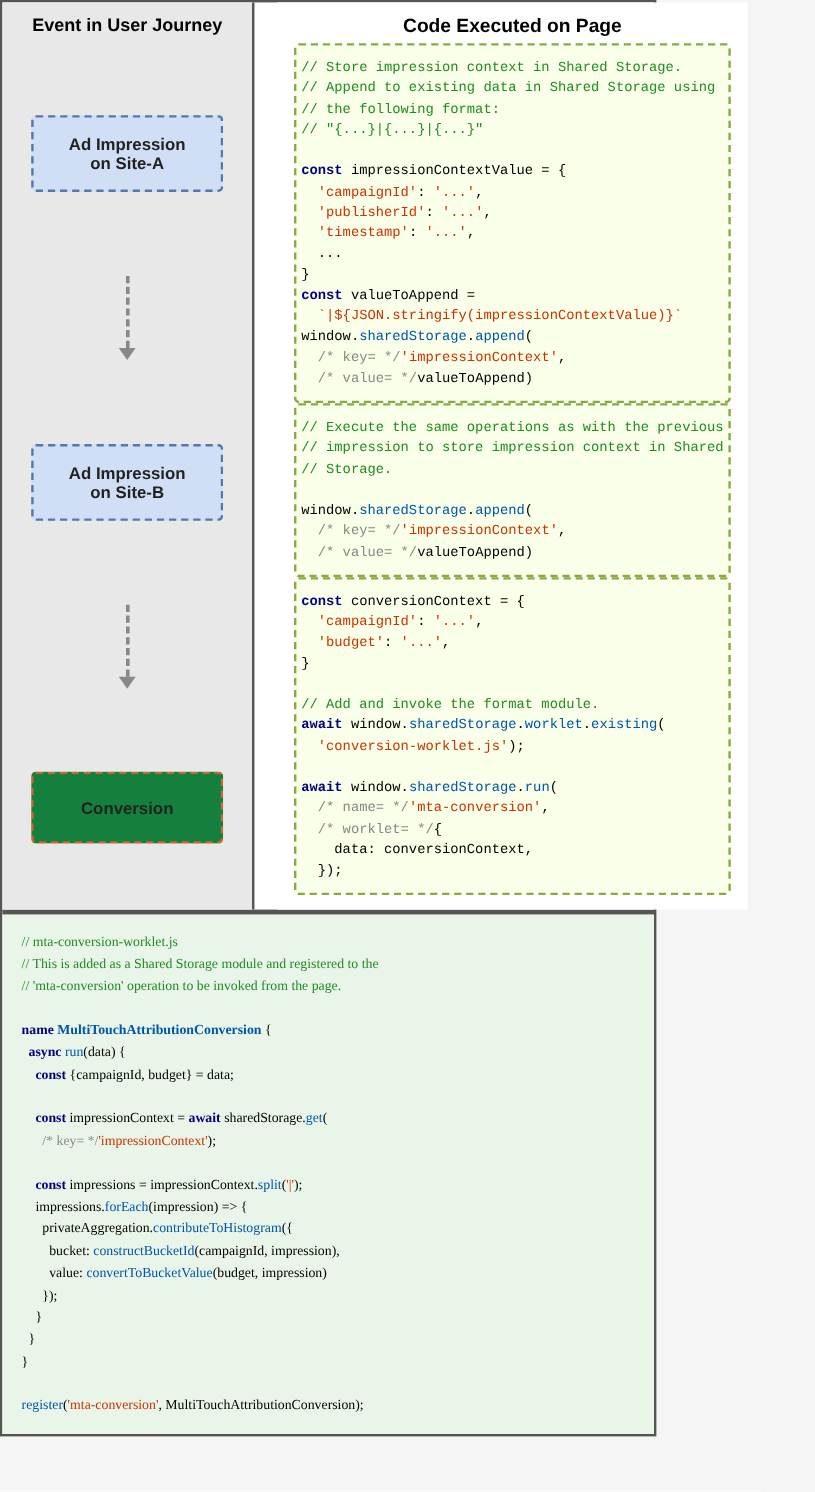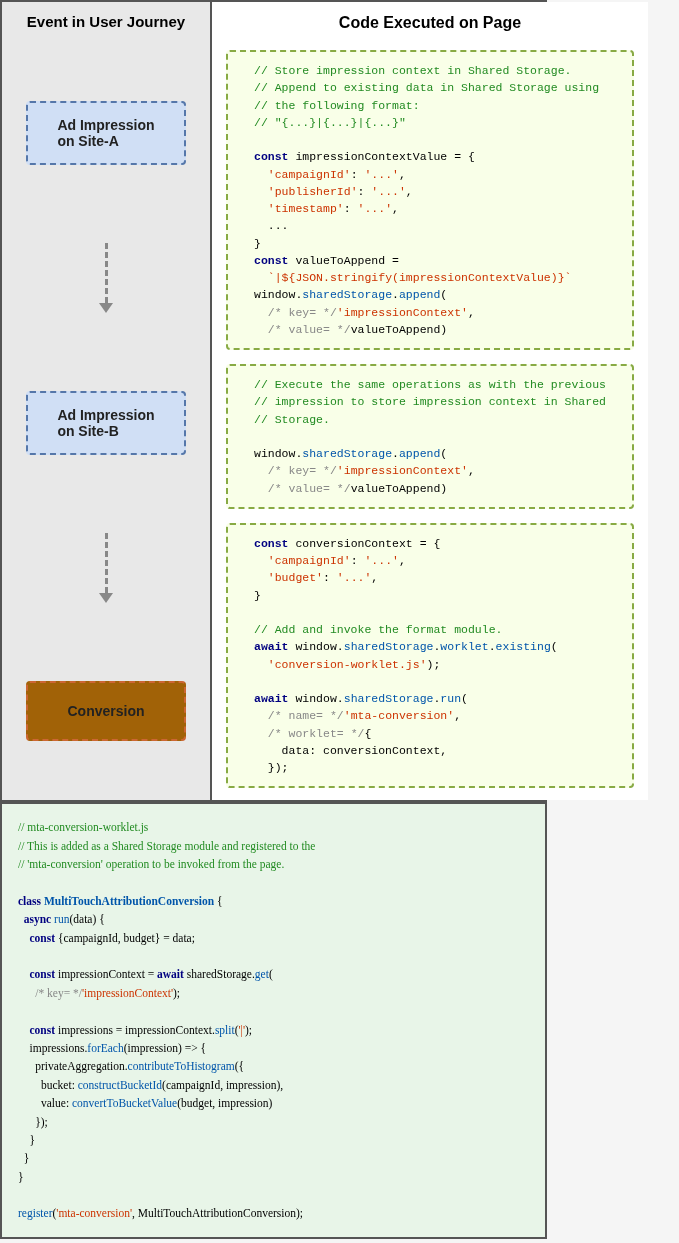--- a/index.html
+++ b/index.html
@@ -50,32 +50,33 @@
       justify-content: space-around;
       padding: 10px 0;
       gap: 0;
     }
 
     .journey-box {
       border: 2px dashed #5577aa;
       border-radius: 4px;
       background: #d0dff5;
       padding: 14px 18px;
+      text-align: center;
       font-size: 14px;
       font-weight: bold;
       color: #222;
       width: 160px;
       min-height: 60px;
       display: flex;
       align-items: center;
       justify-content: center;
     }
 
     .journey-box.conversion {
-      background: #a16207;
+      background: #15803d;
       border-color: #cc6633;
     }
 
     .arrow-line {
       display: flex;
       flex-direction: column;
       align-items: center;
       height: 70px;
       position: relative;
     }
@@ -94,35 +95,36 @@
       border-top: 10px solid #888;
     }
 
     
     .right-col {
       flex: 1;
       background: #fff;
       padding: 12px 14px;
       display: flex;
       flex-direction: column;
-      gap: 14px;
+      gap: 0;
+      margin-left: 19px;
     }
 
     .right-col-title {
       font-weight: bold;
       font-size: 16px;
       text-align: center;
       margin-bottom: 4px;
     }
 
     .code-box {
       border: 2px dashed #88aa44;
       border-radius: 4px;
       background: #f9ffe8;
-      padding: 10px 26px;
+      padding: 10px 4px;
       font-family: 'Courier New', monospace;
       font-size: 11.5px;
       line-height: 1.5;
       white-space: pre;
     }
 
     
     .bottom-section {
       background: #e8f5e8;
       border-top: 2px solid #555;
@@ -216,21 +218,21 @@
     data: conversionContext,
   });</div>
 
     </div>
   </div>
 
   <div class="bottom-section"><span class="c-comment">// mta-conversion-worklet.js
 // This is added as a Shared Storage module and registered to the
 // 'mta-conversion' operation to be invoked from the page.</span>
 
-<span class="c-keyword">class</span> <span class="c-class">MultiTouchAttributionConversion</span> {
+<span class="c-keyword">name</span> <span class="c-class">MultiTouchAttributionConversion</span> {
   <span class="c-keyword">async</span> <span class="c-method">run</span>(data) {
     <span class="c-const">const</span> {campaignId, budget} = data;
 
     <span class="c-const">const</span> impressionContext = <span class="c-keyword">await</span> sharedStorage.<span class="c-method">get</span>(
       <span class="c-comment-inline">/* key= */</span><span class="c-string">'impressionContext'</span>);
 
     <span class="c-const">const</span> impressions = impressionContext.<span class="c-method">split</span>(<span class="c-string">'|'</span>);
     impressions.<span class="c-method">forEach</span>(impression) =&gt; {
       privateAggregation.<span class="c-method">contributeToHistogram</span>({
         bucket: <span class="c-method">constructBucketId</span>(campaignId, impression),

